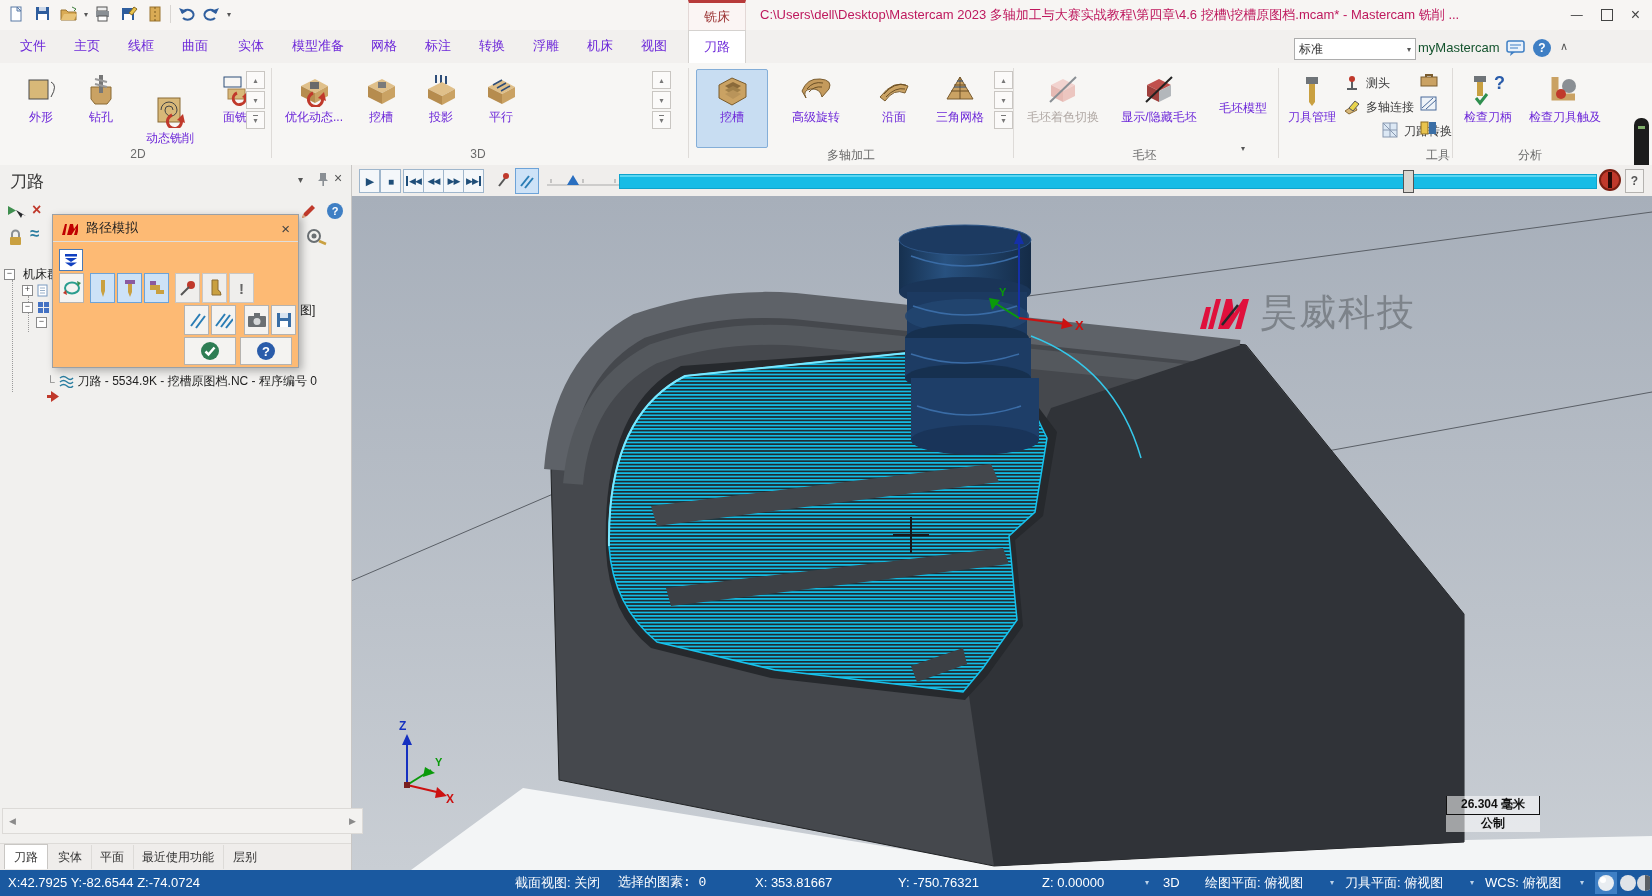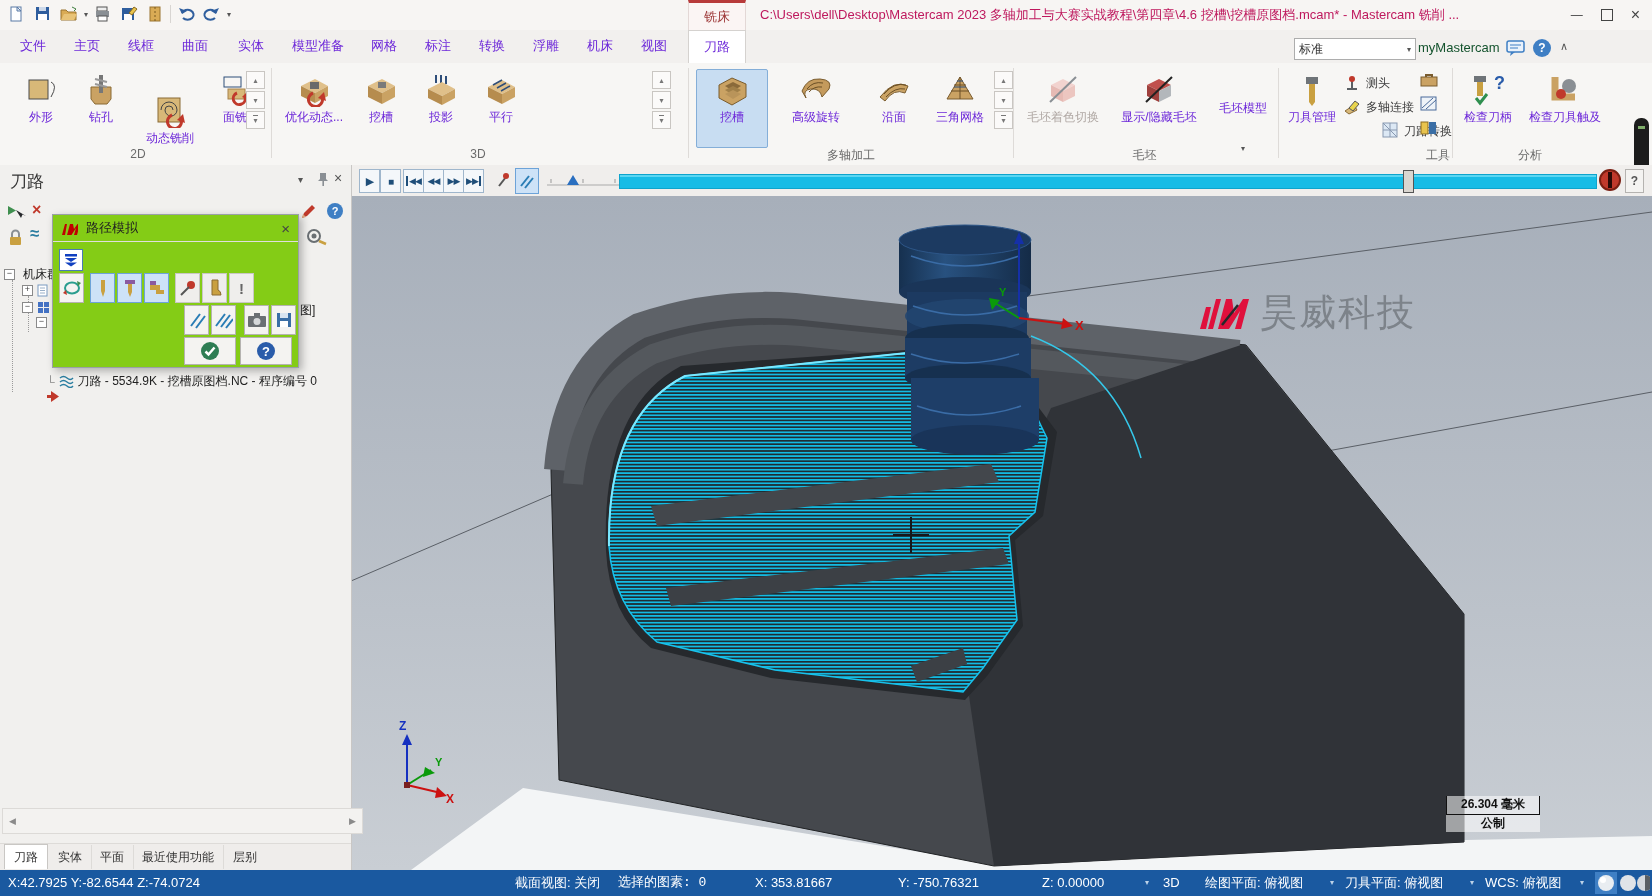--- a/index.html
+++ b/index.html
@@ -24,21 +24,21 @@
   .scol{position:absolute;top:71px;display:flex;flex-direction:column;gap:2px;}
   .mini{width:17px;height:16px;border:1px solid #c9c6c2;background:#fbfaf9;font-size:8px;color:#777;
         display:flex;align-items:center;justify-content:center;}
   .srow{position:absolute;height:22px;display:flex;align-items:center;gap:4px;font-size:12px;color:#3c3c3c;white-space:nowrap;}
   
   #panel{left:0;top:165px;width:351px;height:705px;background:#f1f0ee;}
   .treerow{position:absolute;display:flex;align-items:center;gap:4px;font-size:12px;color:#222;white-space:nowrap;overflow:hidden;}
   .box{width:9px;height:9px;border:1px solid #8a8a8a;background:#fff;font-size:9px;line-height:7px;text-align:center;color:#444;flex:none;}
   .ptab{position:absolute;top:845px;height:24px;line-height:24px;padding:0 9px;font-size:12px;color:#333;border-right:1px solid #dddbd8;}
   
-  #dlg{left:52px;top:214px;width:245px;height:152px;background:#84cc16;border:1px solid #9aa0a6;box-shadow:3px 3px 8px rgba(0,0,0,.28);}
+  #dlg{left:52px;top:214px;width:245px;height:152px;background:#fdba74;border:1px solid #9aa0a6;box-shadow:3px 3px 8px rgba(0,0,0,.28);}
   .dbtn{width:23px;height:28px;border:1px solid #b5b3b0;background:#f4f3f1;display:flex;align-items:center;justify-content:center;flex:none;}
   .dbtn.on{background:#cde2f7;border-color:#6da3d8;}
   .dbtn.flat{border-color:#c9c7c4;background:#efeeec;}
   
   #simbar{left:351px;top:165px;width:1301px;height:31px;background:#f0eeec;border-bottom:1px solid #d7d4d1;}
   .pb{position:absolute;top:4px;width:19px;height:22px;border:1px solid #9fb6cc;background:#f4f7fa;color:#1f4e79;
       display:flex;align-items:center;justify-content:center;font-size:9px;letter-spacing:-1px;}
   
   #status{left:0;top:870px;width:1652px;height:26px;}
   .sb{position:absolute;top:0;height:26px;line-height:26px;color:#fff;font-size:13px;white-space:nowrap;}

